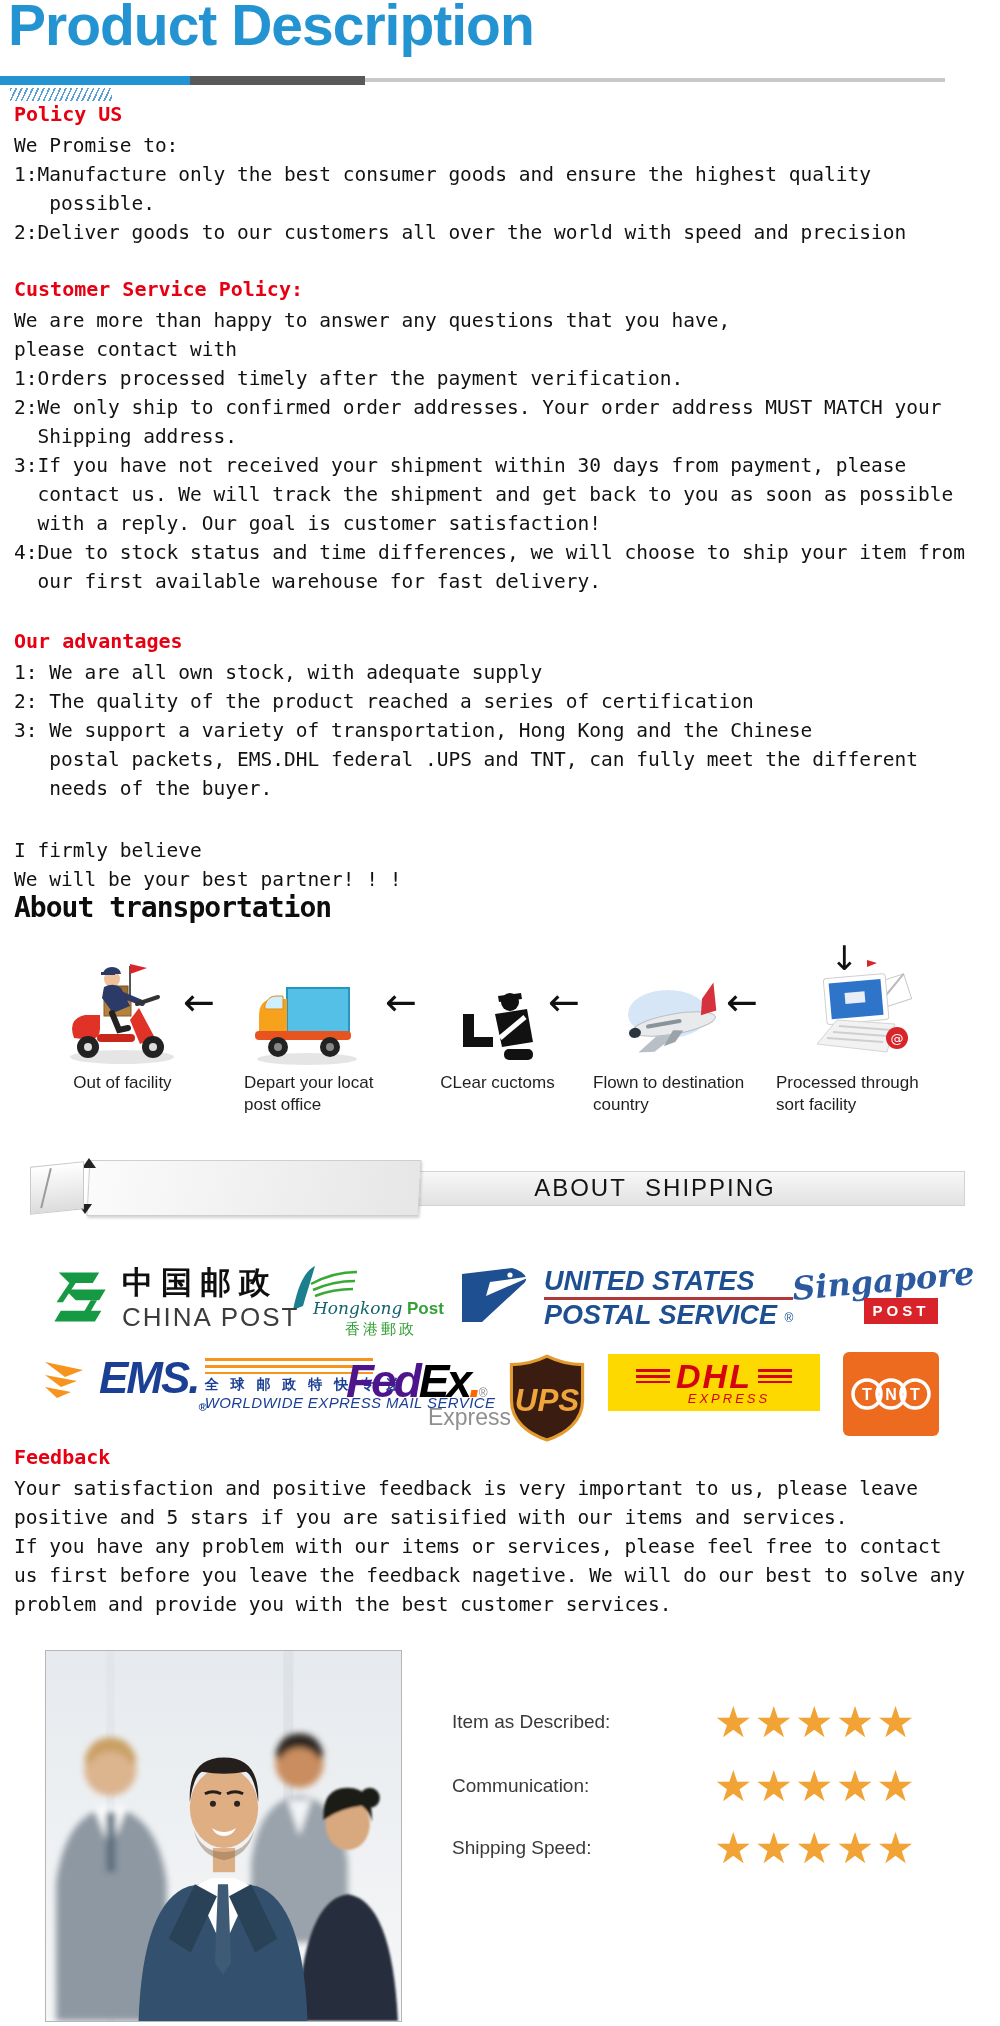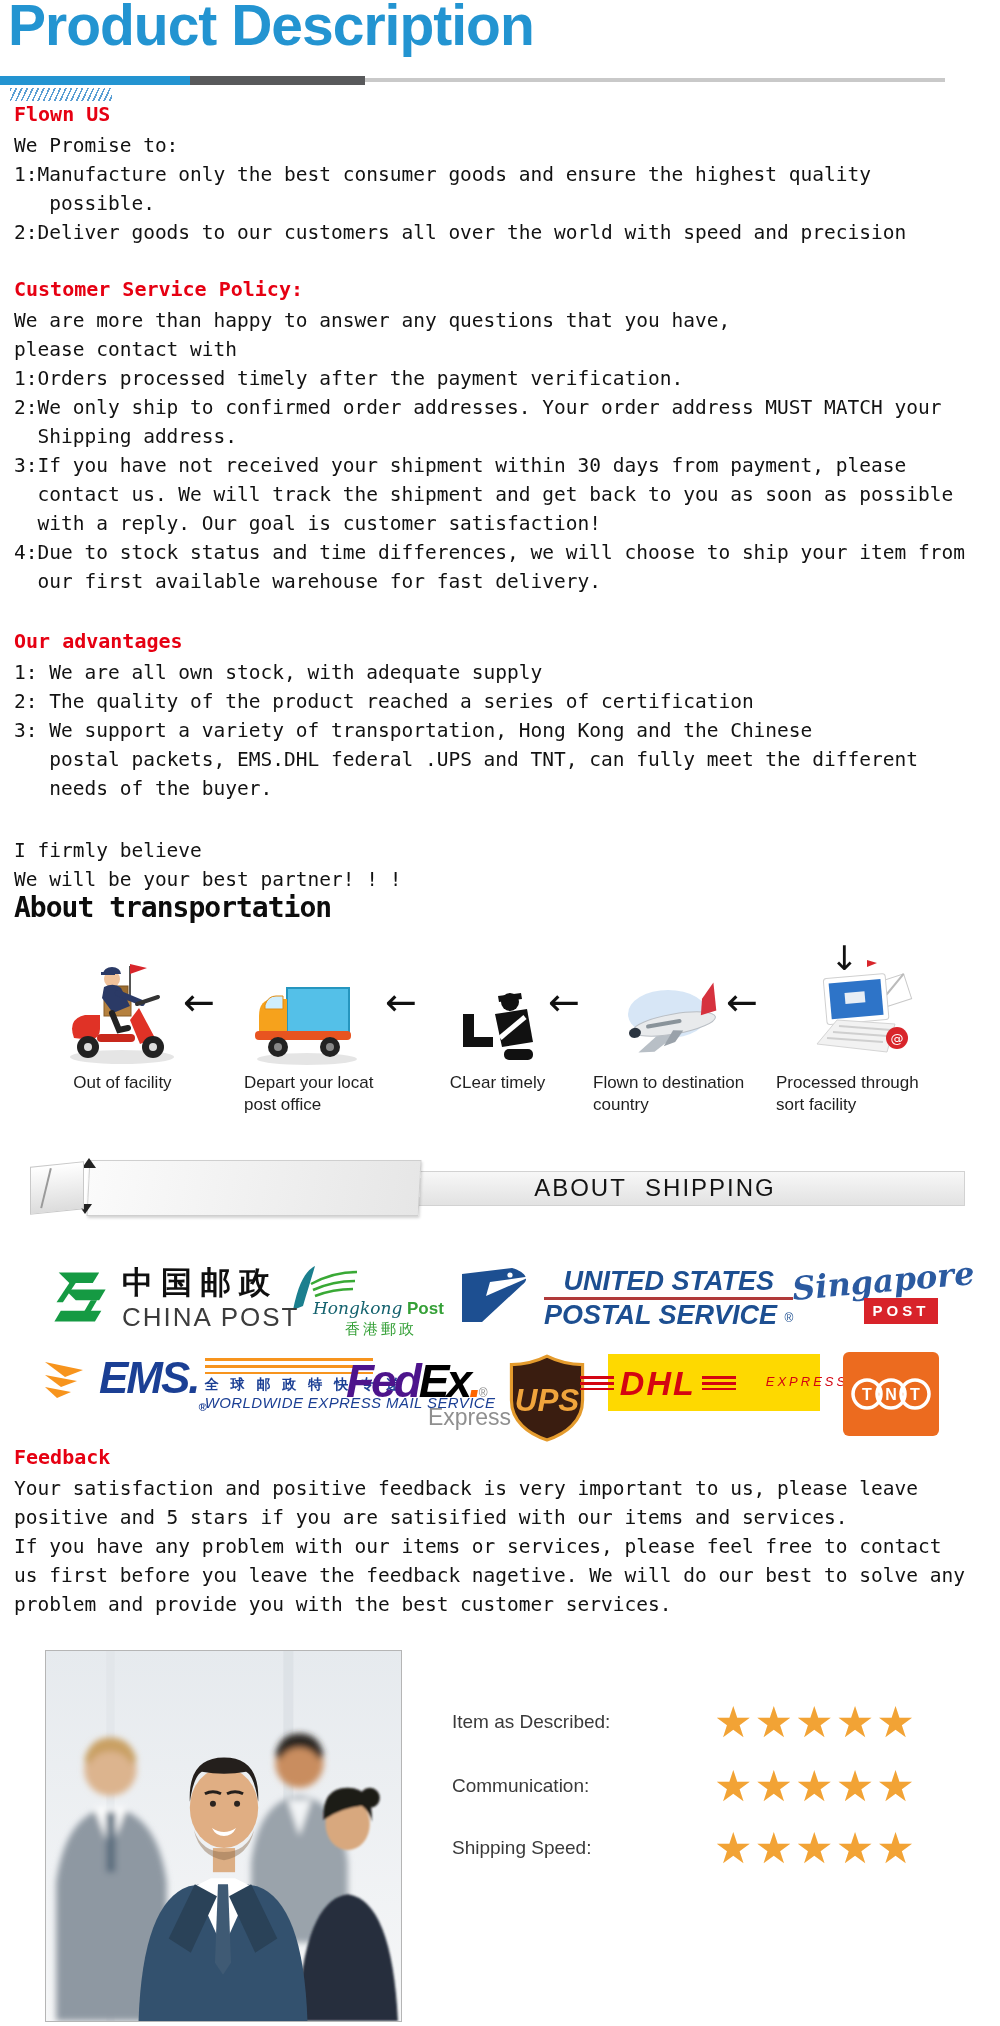--- a/index.html
+++ b/index.html
@@ -66,21 +66,21 @@
   .cp-text{margin-left:10px;}
   .cp-cn{font-size:31px;font-weight:700;color:#0f0f0f;letter-spacing:8px;white-space:nowrap;}
   .cp-en{font-size:26px;color:#3c3c3c;letter-spacing:2px;margin-top:-2px;}
   
   .hk{left:285px;top:1262px;width:175px;}
   .hk-name{position:absolute;left:28px;top:36px;font-size:17px;white-space:nowrap;}
   .hk-hong{font-style:italic;font-family:"DejaVu Serif",serif;color:#14626e;}
   .hk-post{font-weight:700;color:#35a037;}
   .hk-cn{position:absolute;left:60px;top:58px;font-size:15px;color:#35a037;letter-spacing:3px;}
   
-  .usps{left:460px;top:1266px;display:flex;align-items:flex-start;text-align:center;}
+  .usps{left:460px;top:1266px;display:flex;align-items:flex-start;}
   .usps-text{margin-left:6px;font-style:italic;font-weight:700;color:#1d4f91;font-size:27px;
              line-height:30px;letter-spacing:0;white-space:nowrap;}
   .usps-l1{border-bottom:3px solid #b03a3a;padding-bottom:1px;}
   .usps-reg{font-size:12px;vertical-align:2px;font-style:normal;font-weight:400;}
   
   .sg{left:792px;top:1262px;width:180px;}
   .sg-script{font-family:"DejaVu Serif",serif;font-style:italic;font-weight:700;font-size:32px;
              color:#2b5aa0;transform:rotate(-5deg);display:inline-block;white-space:nowrap;}
   .sg-box{position:absolute;left:72px;top:36px;width:74px;height:26px;background:#d8232a;
           color:#fff;font-weight:700;font-size:15px;letter-spacing:4px;text-align:center;line-height:26px;}
@@ -94,21 +94,21 @@
   .ems-cn{font-size:14px;color:#1b3f94;font-weight:700;letter-spacing:4px;white-space:nowrap;margin-top:2px;}
   .ems-sub{font-size:15px;font-style:italic;color:#1b3f94;letter-spacing:.4px;white-space:nowrap;}
   
   .fedex{left:346px;top:1358px;width:165px;}
   .fx-row{font-weight:700;font-style:italic;font-size:46px;line-height:46px;letter-spacing:-3px;white-space:nowrap;}
   .fx-fed{color:#4d148c;} .fx-ex{color:#000000;} .fx-dot{color:#ff6600;}
   .fx-reg{font-size:12px;color:#8b8b8b;font-style:normal;font-weight:400;letter-spacing:0;}
   .fx-sub{position:absolute;right:0px;top:46px;font-size:23px;color:#8f8f8f;letter-spacing:0;}
   
   .dhl{left:608px;top:1354px;width:212px;height:57px;background:#fed900;
-       display:flex;flex-direction:row;justify-content:center;align-items:center;text-align:right;}
+       display:flex;flex-direction:column;justify-content:center;align-items:center;text-align:right;}
   .dhl-row{display:flex;align-items:center;}
   .dhl-stripes{width:34px;height:14px;
     background:repeating-linear-gradient(#d40511 0 3px,transparent 3px 6px);}
   .dhl-abbr{margin:0 6px;color:#d40511;font-weight:700;font-style:italic;font-size:34px;
             line-height:34px;letter-spacing:2px;}
   .dhl-sub{font-size:13px;font-style:italic;color:#d40511;letter-spacing:3px;margin-top:-2px;margin-left:30px;}
 
   
   .h-feedback{top:1445px;}
   .b-feedback{top:1474px;}
@@ -125,21 +125,21 @@
 <body>
 
 <div id="page">
 
   <div class="title">Product Description</div>
   <div class="rule-blue"></div>
   <div class="rule-dark"></div>
   <div class="rule-light"></div>
   <div class="hatch"></div>
 
-  <div class="red-heading h-about">Flown US</div>
+  <div class="red-heading h-about">Policy US</div>
   <div class="mono-body b-about">We Promise to:
 1:Manufacture only the best consumer goods and ensure the highest quality
    possible.
 2:Deliver goods to our customers all over the world with speed and precision</div>
 
   <div class="red-heading h-service">Customer Service Policy:</div>
   <div class="mono-body b-service">We are more than happy to answer any questions that you have,
 please contact with
 1:Orders processed timely after the payment verification.
 2:We only ship to confirmed order addresses. Your order address MUST MATCH your
@@ -215,21 +215,21 @@
     <div class="icon-box">
       <svg width="82" height="82" viewBox="0 0 82 82">
         <path d="M6 30 l11 0 l0 23 l19 0 l0 10 l-30 0 z" fill="#111"></path>
         <circle cx="53" cy="18" r="9" fill="#111"></circle>
         <path d="M41 12 l23 -3 l1 6 l-23 3 z" fill="#111"></path>
         <path d="M38 30 L70 25 L76 58 L45 63 Z" fill="#111"></path>
         <line x1="43" y1="54" x2="68" y2="33" stroke="#fff" stroke-width="5"></line>
         <rect x="47" y="65" width="29" height="11" rx="5" fill="#111"></rect>
       </svg>
     </div>
-    <div class="step-label">CLear timely</div>
+    <div class="step-label">CLear cuctoms</div>
   </div>
 
   <div class="harrow a3">←</div>
 
   <div class="step s4">
     <div class="icon-box">
       <svg width="118" height="88" viewBox="0 0 118 88">
         <ellipse cx="52" cy="36" rx="40" ry="24" fill="#bcd6f0" opacity="0.6"></ellipse>
         <g transform="rotate(-10 58 46)">
           <path d="M50 48 L18 68 L34 70 L64 54 Z" fill="#b8bfc6"></path>

